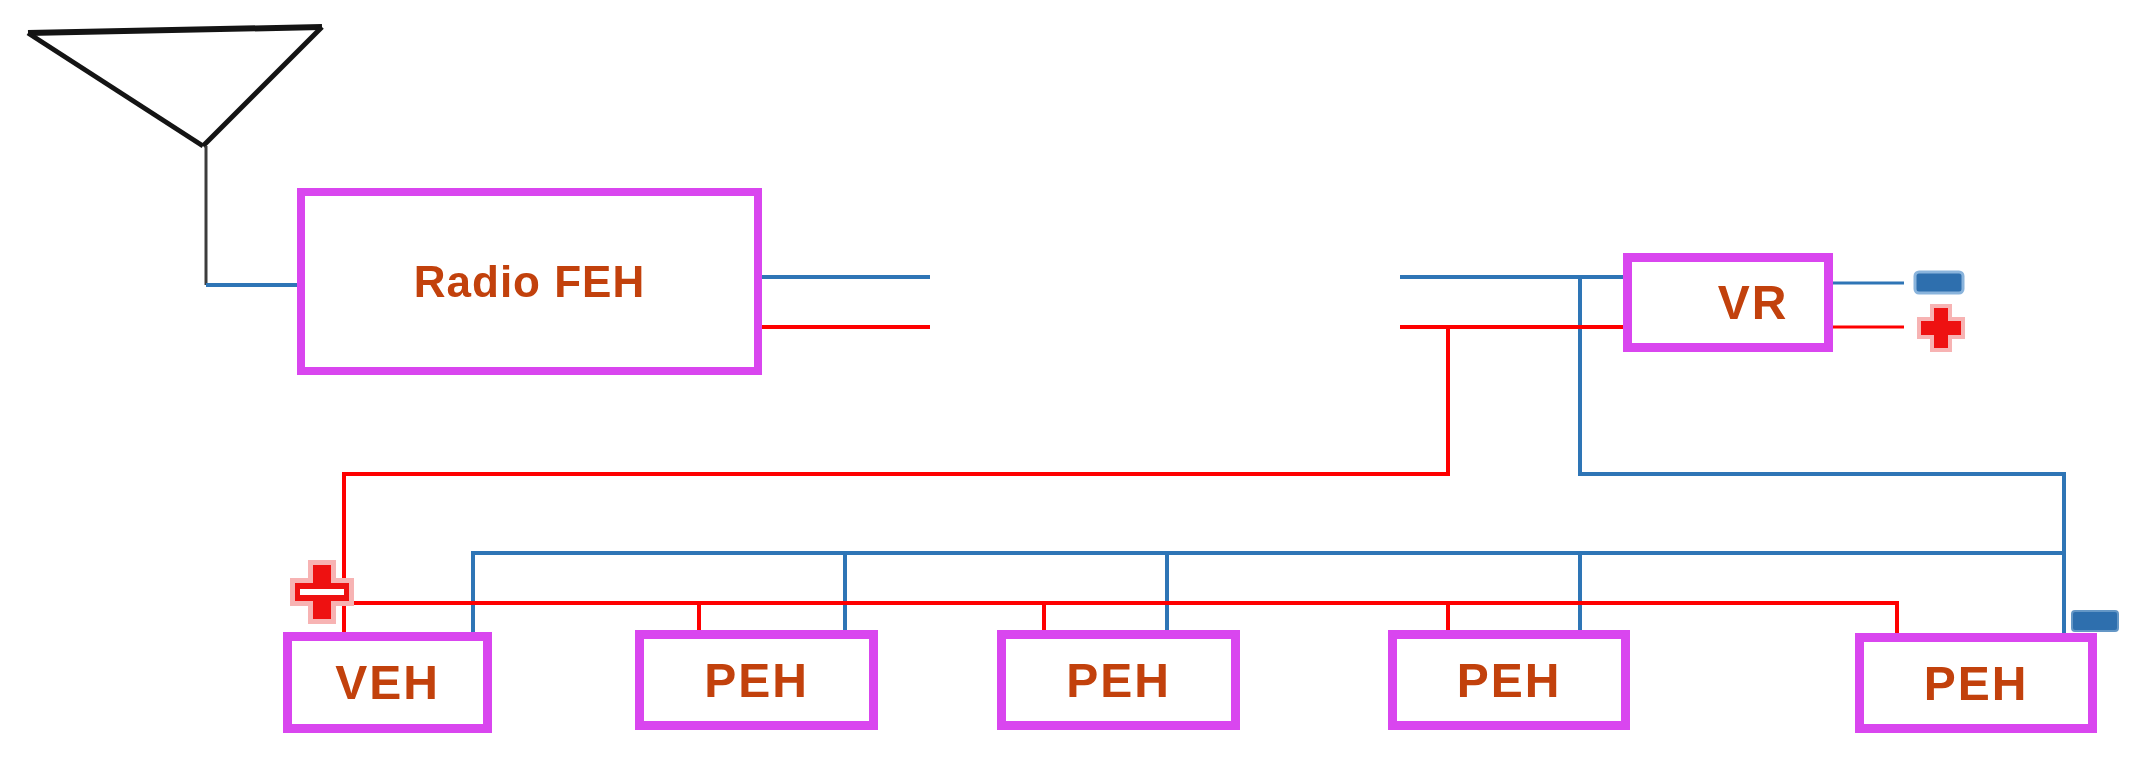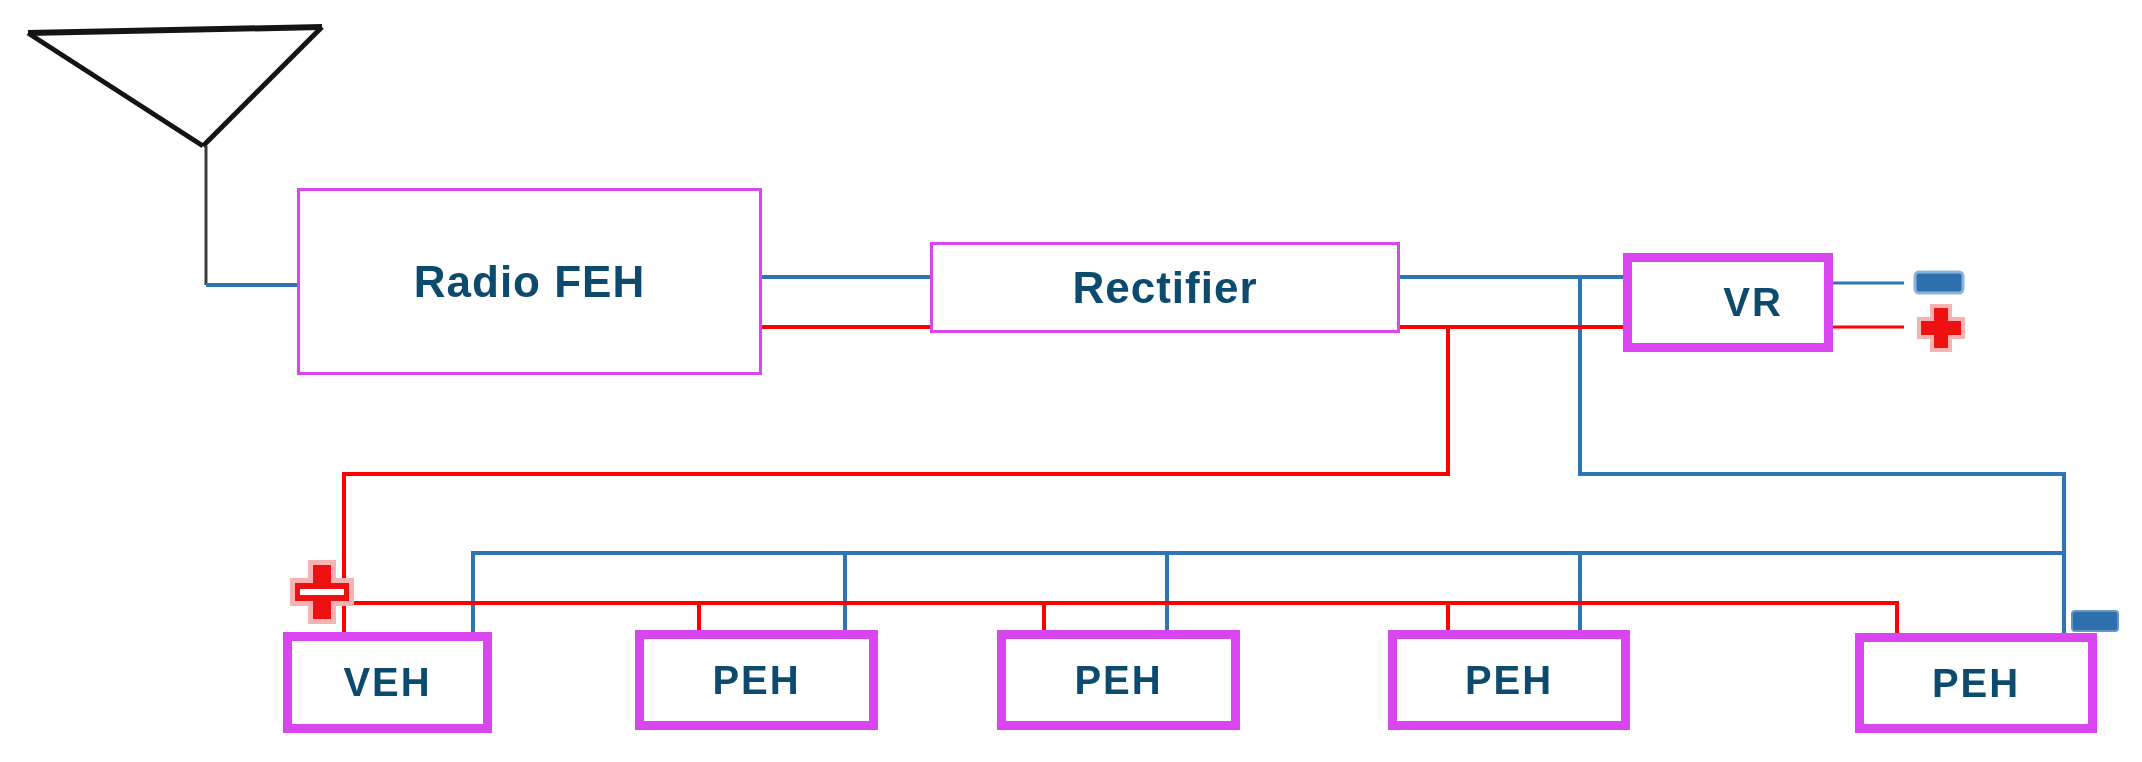--- a/index.html
+++ b/index.html
@@ -8,27 +8,27 @@
     width:2142px;height:762px;
     background:#ffffff;
     font-family:"Liberation Sans", sans-serif;
     overflow:hidden;
   }
   .wiring{position:absolute;left:0;top:0;width:2142px;height:762px;}
   .block{
     position:absolute;
     box-sizing:border-box;
     background:#ffffff;
-    border:3px solid #d946ef;
+    border:8px solid #d946ef;
     display:flex;align-items:center;justify-content:center;
-    color:#0c4a6e;font-weight:bold;
+    color:#c2410c;font-weight:bold;
   }
   .block.thick{border-width:9px;}
   .lbl-top{font-size:44px;letter-spacing:1px;}
-  .lbl-bottom{font-size:40px;letter-spacing:2px;}
+  .lbl-bottom{font-size:48px;letter-spacing:2px;}
   .vr-offset{padding-left:50px;}
   
   .b-radio   {left:297px; top:188px; width:465px; height:187px;}
   .b-rect    {left:930px; top:242px; width:470px; height:91px;}
   .b-vr      {left:1623px;top:253px; width:210px; height:99px; border-width:9px;}
   .b-veh     {left:283px; top:632px; width:209px; height:101px;}
   .b-peh1    {left:635px; top:630px; width:243px; height:100px;}
   .b-peh2    {left:997px; top:630px; width:243px; height:100px;}
   .b-peh3    {left:1388px;top:630px; width:242px; height:100px;}
   .b-peh4    {left:1855px;top:633px; width:242px; height:100px;}
@@ -90,23 +90,20 @@
 
     <g>
       <rect x="2072" y="611" width="46" height="20" rx="3" fill="#2e6fae" stroke="#6497c6" stroke-width="2"></rect>
     </g>
   </svg>
 
   <div class="block b-radio">
     <span class="lbl-top">Radio FEH</span>
   </div>
 
-  <div class="block b-rect">
-    <span class="lbl-top">Rectifier</span>
-  </div>
 
   <div class="block b-vr">
     <span class="lbl-bottom vr-offset">VR</span>
   </div>
 
   <div class="block thick b-veh">
     <span class="lbl-bottom">VEH</span>
   </div>
 
   <div class="block thick b-peh1">

